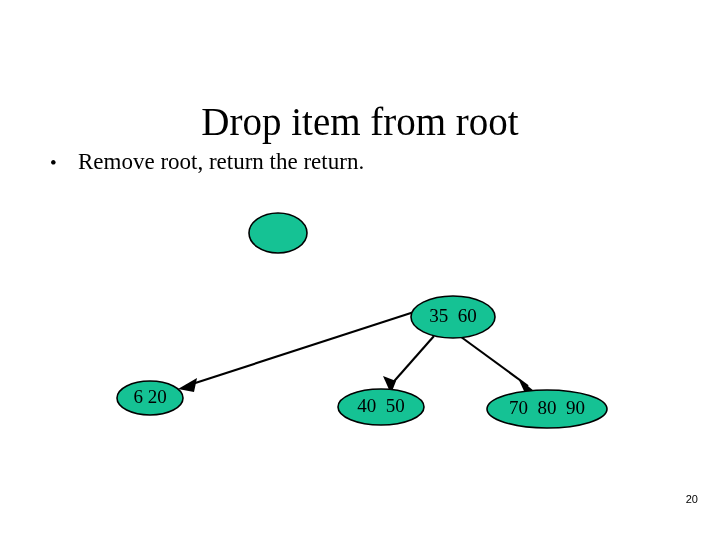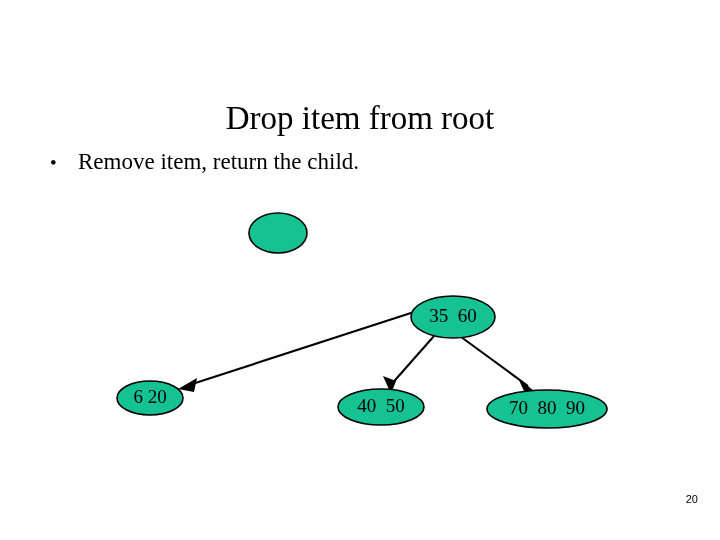--- a/index.html
+++ b/index.html
@@ -20,21 +20,21 @@
     inset: 0;
     width: 720px;
     height: 540px;
   }
   #slide-title {
     position: absolute;
     left: 0;
     top: 76px;
     width: 720px;
     text-align: center;
-    font-size: 33px;
+    font-size: 39px;
     line-height: 40px;
     font-weight: normal;
     letter-spacing: 0px;
     white-space: nowrap;
   }
   #bullet-list {
     position: absolute;
     left: 50px;
     top: 146px;
     width: 620px;
@@ -98,21 +98,21 @@
 </head>
 <body>
 
 <div id="slide">
 
   <h1 id="slide-title">Drop item from root</h1>
 
   <div id="bullet-list">
     <div class="bullet-row">
       <span class="bullet-marker">•</span>
-      <span class="bullet-text">Remove item, return the child.</span>
+      <span class="bullet-text">Remove root, return the return.</span>
     </div>
   </div>
 
   <svg id="diagram" viewBox="0 0 720 540">
 
     <g>
 
       <g>
         <line class="edge-line" x1="414" y1="312" x2="186" y2="386"></line>
         <polygon class="edge-head" points="178,389 197,378 194,392"></polygon>

